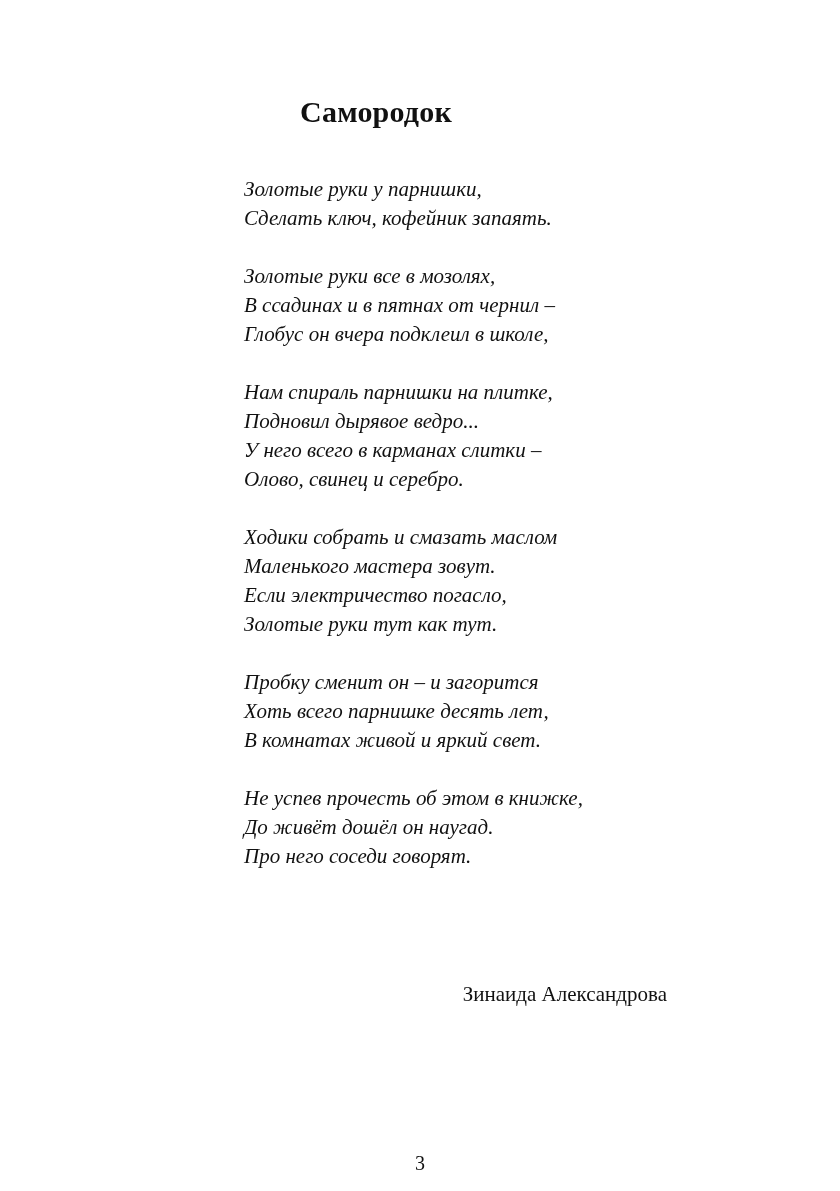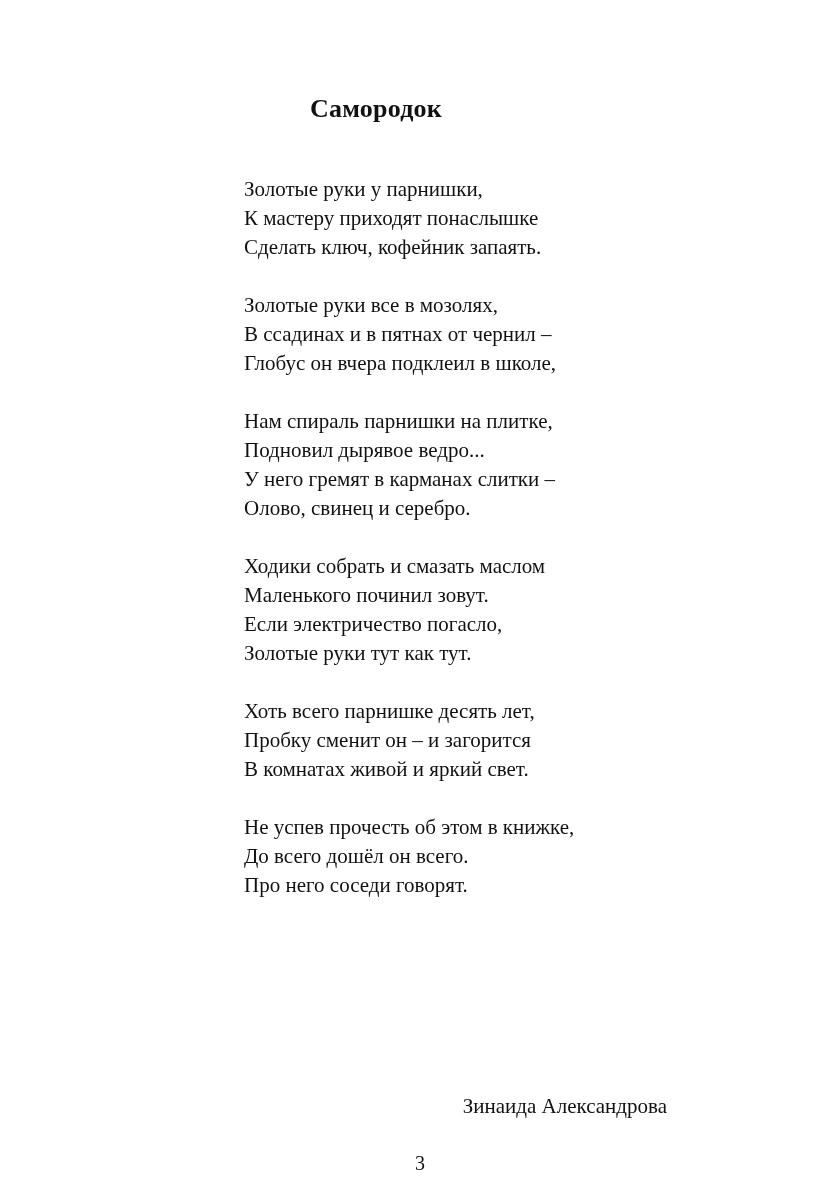--- a/index.html
+++ b/index.html
@@ -14,42 +14,43 @@
       overflow: hidden;
       font-family: "Liberation Serif", "DejaVu Serif", serif;
       color: #111111;
     }
     .page-title {
       position: absolute;
       top: 72px;
       left: 0;
       width: 752px;
       text-align: center;
-      font-size: 26px;
+      font-size: 30px;
       line-height: 40px;
       letter-spacing: 0.2px;
     }
     .poem {
       position: absolute;
       top: 175px;
       left: 244px;
       width: 460px;
     }
     .stanza {
       margin: 0 0 29px 0;
+      font-style: italic;
     }
     .line {
       display: block;
       font-size: 21px;
       line-height: 29px;
       white-space: nowrap;
     }
     .author {
       position: absolute;
-      top: 1092px;
+      top: 980px;
       right: 173px;
       font-size: 21px;
       line-height: 29px;
       white-space: nowrap;
       margin-left: 37px;
     }
     .page-number {
       position: absolute;
       top: 1150px;
       left: 0;
@@ -60,47 +61,46 @@
     }
   </style>
 </head>
 <body>
 
 <h1 class="page-title">Самородок</h1>
 
 <div class="poem">
   <div class="stanza">
     <span class="line">Золотые руки у парнишки,</span>
-    <span class="line">К мастеру приходят понаслышке</span>
     <span class="line">Сделать ключ, кофейник запаять.</span>
   </div>
   <div class="stanza">
     <span class="line">Золотые руки все в мозолях,</span>
     <span class="line">В ссадинах и в пятнах от чернил –</span>
     <span class="line">Глобус он вчера подклеил в школе,</span>
   </div>
   <div class="stanza">
     <span class="line">Нам спираль парнишки на плитке,</span>
     <span class="line">Подновил дырявое ведро...</span>
-    <span class="line">У него гремят в карманах слитки –</span>
+    <span class="line">У него всего в карманах слитки –</span>
     <span class="line">Олово, свинец и серебро.</span>
   </div>
   <div class="stanza">
     <span class="line">Ходики собрать и смазать маслом</span>
-    <span class="line">Маленького починил зовут.</span>
+    <span class="line">Маленького мастера зовут.</span>
     <span class="line">Если электричество погасло,</span>
     <span class="line">Золотые руки тут как тут.</span>
   </div>
   <div class="stanza">
+    <span class="line">Пробку сменит он – и загорится</span>
     <span class="line">Хоть всего парнишке десять лет,</span>
-    <span class="line">Пробку сменит он – и загорится</span>
     <span class="line">В комнатах живой и яркий свет.</span>
   </div>
   <div class="stanza">
     <span class="line">Не успев прочесть об этом в книжке,</span>
-    <span class="line">До всего дошёл он всего.</span>
+    <span class="line">До живёт дошёл он наугад.</span>
     <span class="line">Про него соседи говорят.</span>
   </div>
 </div>
 
 <div class="author">Зинаида Александрова</div>
 
 <div class="page-number">3</div>
 
 </body></html>

